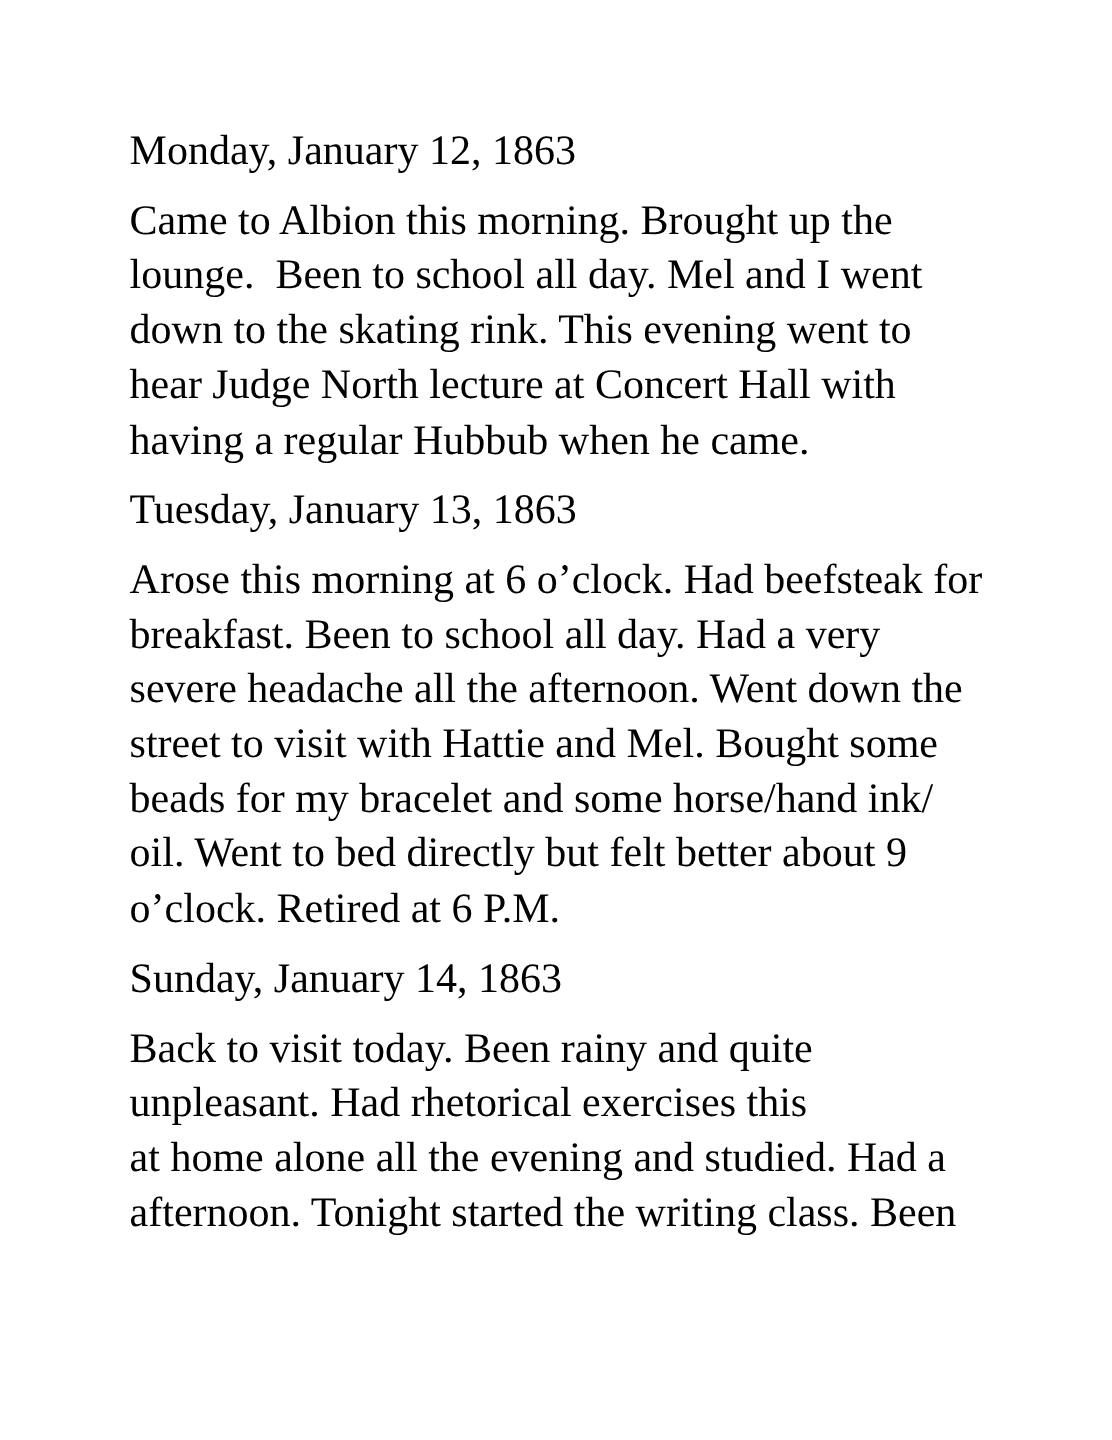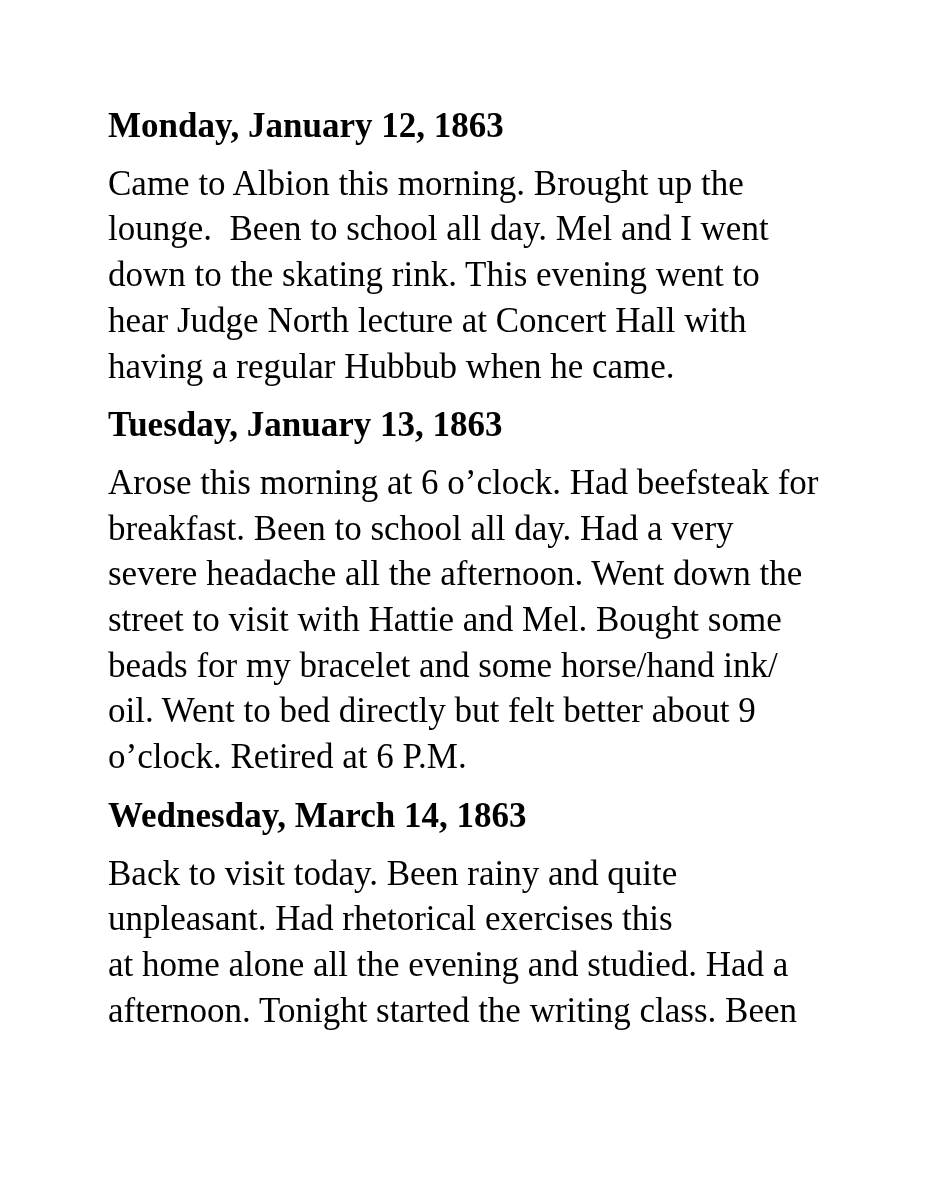--- a/index.html
+++ b/index.html
@@ -24,21 +24,21 @@
     position: absolute;
     left: 108px;
     top: 103px;
     width: 740px;
   }
   .entry-heading {
     font-size: 35px;
     line-height: 45.7px;
     margin: 0 0 12px 0;
     white-space: pre;
-    font-weight: bold;
+    font-weight: normal;
   }
   .entry-body {
     margin: 0 0 13px 0;
     padding: 0;
     font-family: Liberation Serif, serif;
   }
   .entry-line {
     font-size: 35px;
     line-height: 45.7px;
     white-space: pre;
@@ -60,21 +60,21 @@
       <div class="entry-heading">Tuesday, January 13, 1863</div>
       <div class="entry-body">
         <div class="entry-line">Arose this morning at 6 o’clock. Had beefsteak for</div>
         <div class="entry-line">breakfast. Been to school all day. Had a very</div>
         <div class="entry-line">severe headache all the afternoon. Went down the</div>
         <div class="entry-line">street to visit with Hattie and Mel. Bought some</div>
         <div class="entry-line">beads for my bracelet and some horse/hand ink/</div>
         <div class="entry-line">oil. Went to bed directly but felt better about 9</div>
         <div class="entry-line">o’clock. Retired at 6 P.M.</div>
       </div>
-      <div class="entry-heading">Wednesday, March 14, 1863</div>
+      <div class="entry-heading">Sunday, January 14, 1863</div>
       <div class="entry-body">
         <div class="entry-line">Back to visit today. Been rainy and quite</div>
         <div class="entry-line">unpleasant. Had rhetorical exercises this</div>
         <div class="entry-line">at home alone all the evening and studied. Had a</div>
         <div class="entry-line">afternoon. Tonight started the writing class. Been</div>
       </div>
     </article>
 </main>
 
 </body></html>

